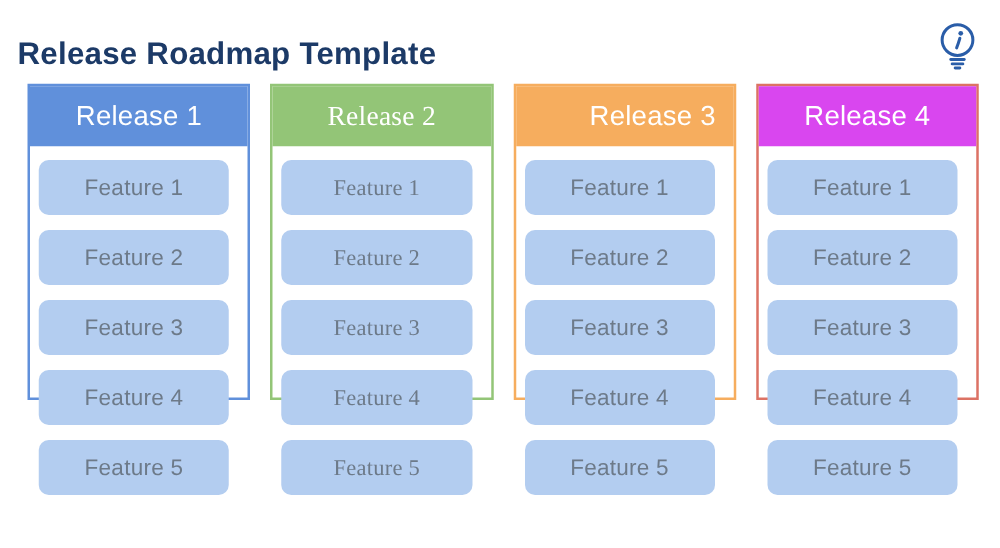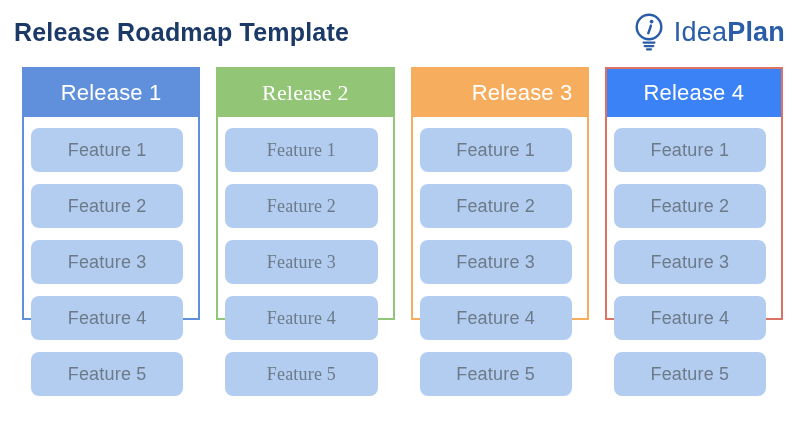--- a/index.html
+++ b/index.html
@@ -14,21 +14,21 @@
   .page {
     width: 800px;
     height: 438px;
     box-sizing: border-box;
   }
   .top-bar {
     height: 58px;
     box-sizing: border-box;
     padding: 6px 15px 0 14px;
     display: flex;
-    align-items: center;
+    align-items: flex-end;
     justify-content: space-between;
   }
   .page-title {
     margin: 0;
     font-size: 25px;
     font-weight: 700;
     letter-spacing: 0.2px;
     color: var(--title-color, #1c3a67);
   }
   .brand {
@@ -101,21 +101,20 @@
       <span>
         <svg width="38" height="41" viewBox="0 0 38 41" fill="none" stroke="currentColor">
           <circle cx="19" cy="15" r="12.3" stroke-width="2.4"></circle>
           <circle cx="21.6" cy="9.6" r="1.9" fill="currentColor" stroke="none"></circle>
           <path d="M20.9 13.6 C20.1 16.4 19.2 19 18.3 21.3" stroke-width="2.4" stroke-linecap="round"></path>
           <path d="M13.6 30.6 h10.8" stroke-width="2.3" stroke-linecap="round"></path>
           <path d="M14.7 34.1 h8.6" stroke-width="2.3" stroke-linecap="round"></path>
           <path d="M17.1 37.4 h3.8" stroke-width="2.3" stroke-linecap="round"></path>
         </svg>
       </span>
-      <span class="brand-name"><span>Idea</span><b>Plan</b></span>
     </div>
   </div>
 
   <div class="board">
 
     <section class="release-col" style="border-color: rgb(96, 144, 219);">
       <div class="col-header" style="background: rgb(96, 144, 219);">Release 1</div>
       <div class="col-body">
         <div class="chip">Feature 1</div>
         <div class="chip">Feature 2</div>
@@ -141,21 +140,21 @@
       <div class="col-body">
         <div class="chip">Feature 1</div>
         <div class="chip">Feature 2</div>
         <div class="chip">Feature 3</div>
         <div class="chip">Feature 4</div>
         <div class="chip">Feature 5</div>
       </div>
     </section>
 
     <section class="release-col" style="border-color: rgb(220, 114, 100);">
-      <div class="col-header" style="background: #3b82f6;">Release 4</div>
+      <div class="col-header" style="background: #d946ef;">Release 4</div>
       <div class="col-body">
         <div class="chip">Feature 1</div>
         <div class="chip">Feature 2</div>
         <div class="chip">Feature 3</div>
         <div class="chip">Feature 4</div>
         <div class="chip">Feature 5</div>
       </div>
     </section>
 
   </div>

